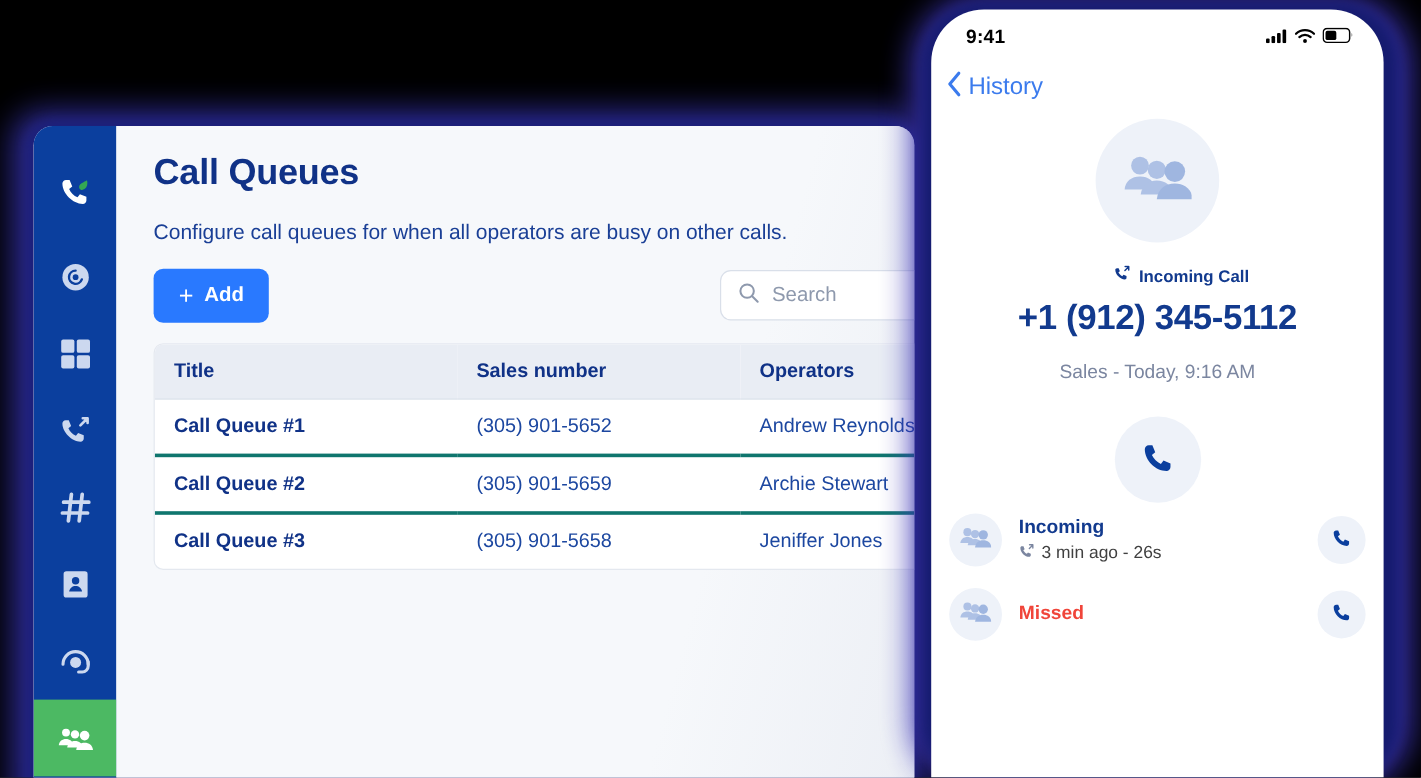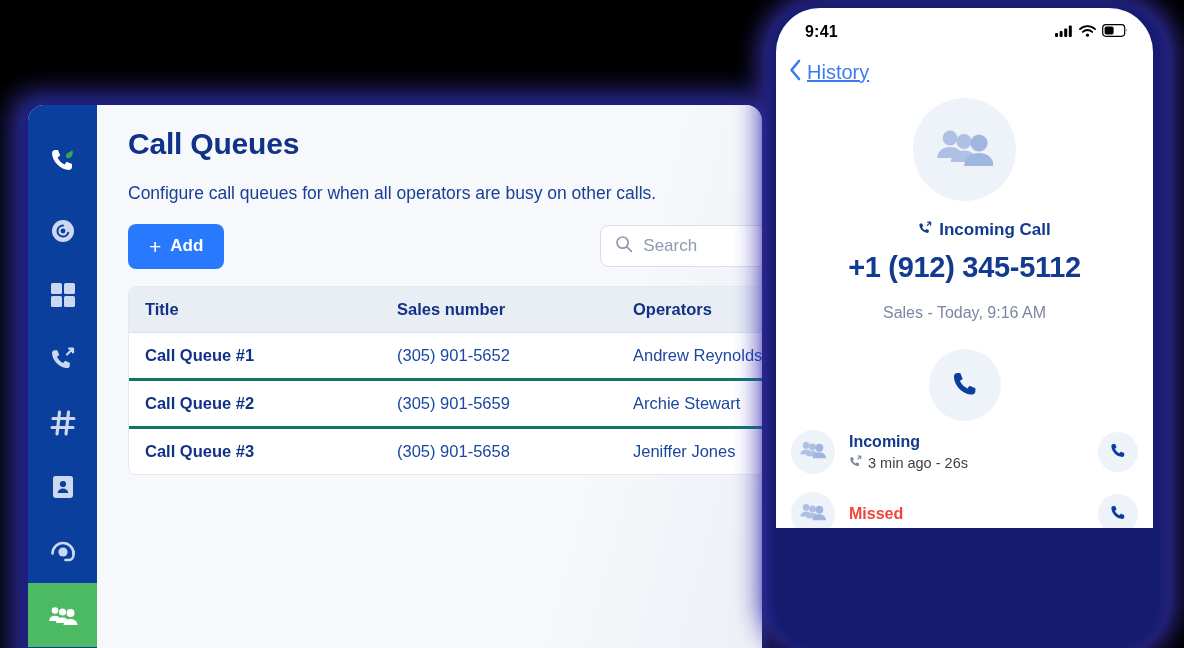--- a/index.html
+++ b/index.html
@@ -152,49 +152,49 @@
     position: absolute;
     left: 768px; top: 2px;
     width: 398px; height: 652px;
     border-radius: 52px;
     background: #151b6e;
     filter: blur(5px);
   }
   #phone {
     position: absolute;
     left: 776px; top: 8px;
-    width: 377px; height: 520px;
+    width: 377px; height: 640px;
     background: #ffffff;
     border-radius: 44px 44px 0 0;
     overflow: hidden;
   }
   #statusbar {
     height: 42px; display: flex; align-items: center;
     justify-content: space-between;
     padding: 6px 25px 0 29px;
   }
   #clock { font-size: 16px; font-weight: bold; color: #000; letter-spacing: .2px; }
   #status-icons { display: flex; align-items: center; gap: 6px; }
   #nav-back {
     display: flex; align-items: center; gap: 4px;
     padding: 8px 0 0 12px;
     cursor: pointer;
   }
-  #nav-back-label { color: #3b7bed; font-size: 20px; text-decoration: underline; }
+  #nav-back-label { color: #3b7bed; font-size: 20px; }
   #call-hero { text-align: center; padding-top: 12px; }
   #hero-avatar {
     width: 103px; height: 103px; border-radius: 50%;
     background: #eef2f9;
     margin: 0 auto;
     display: flex; align-items: center; justify-content: center;
   }
   #incoming-row {
     margin-top: 19px;
     display: flex; align-items: center; justify-content: center; gap: 7px;
-    font-size: 17px; font-weight: bold; color: #123a8e; padding-left: 40px;
+    font-size: 14px; font-weight: bold; color: #123a8e; padding-left: 40px;
   }
   #phone-number {
     margin-top: 11px;
     font-size: 29px; font-weight: bold; color: #123a8e;
     letter-spacing: -.3px;
   }
   #call-meta { margin-top: 20px; font-size: 16px; color: #7b86a0; }
   #call-action {
     margin: 27px auto 0;
     width: 72px; height: 72px; border-radius: 50%;

